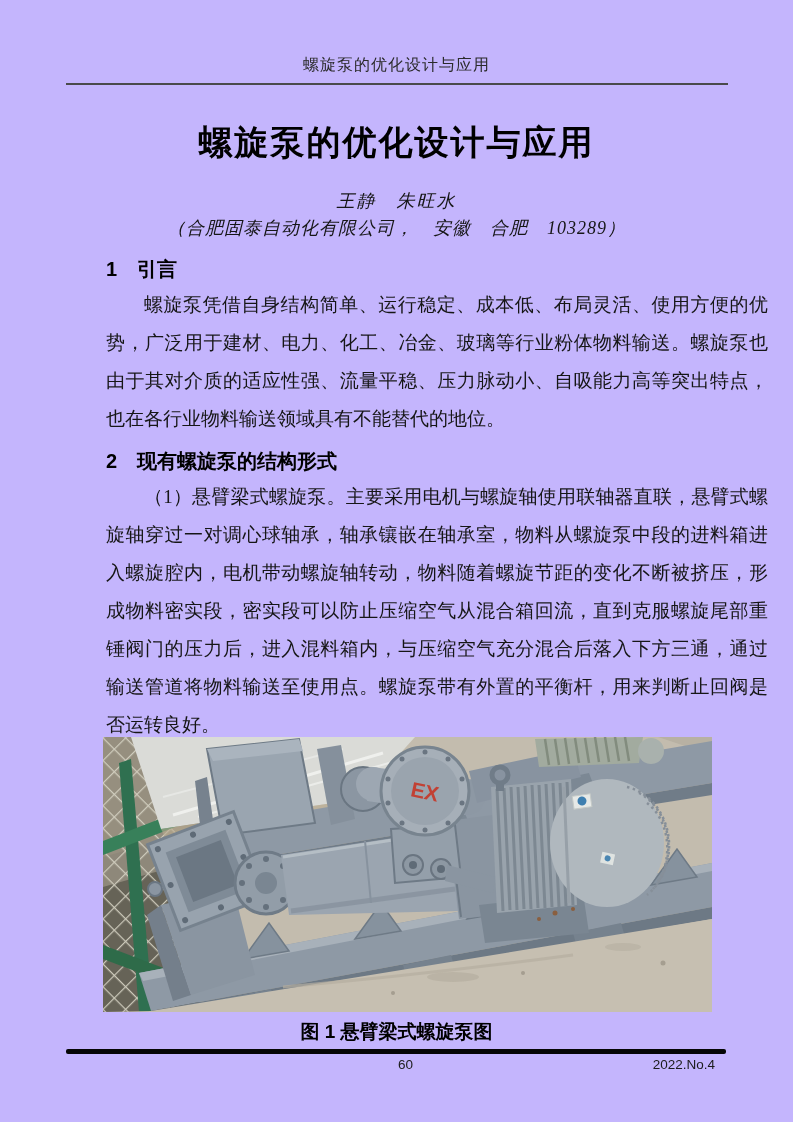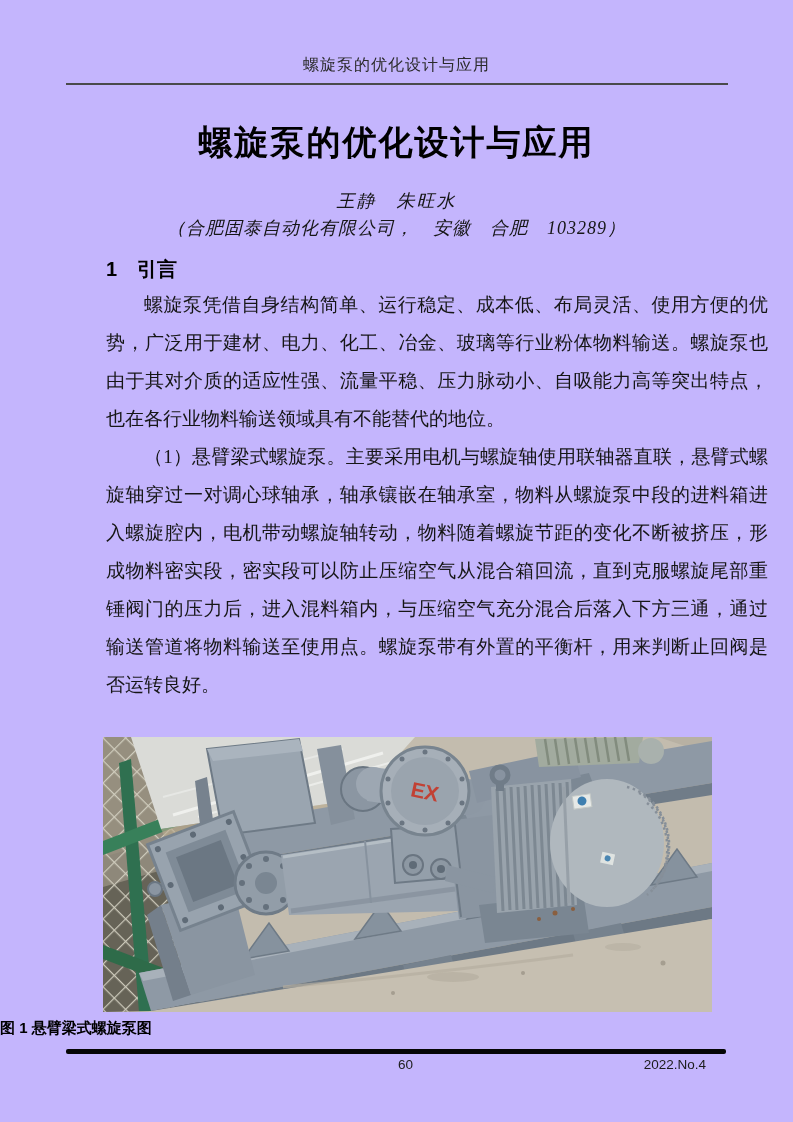--- a/index.html
+++ b/index.html
@@ -43,50 +43,51 @@
   }
   .content h2.sec2{margin-top:6px;}
   .content p{margin:0;text-indent:2em;}
   .figure{
     position:absolute;top:737px;left:103px;width:609px;height:275px;
     overflow:hidden;background:#c3bcae;
   }
   .figure svg{display:block;}
   .fig-caption{
     position:absolute;top:1019px;left:0;width:100%;
-    text-align:left;font-size:15px;font-weight:bold;
+    text-align:center;font-size:19px;font-weight:bold;
     font-family:"Liberation Sans","DejaVu Sans",sans-serif;color:#000;
   }
   .foot-rule{
     position:absolute;top:1049px;left:66px;width:660px;height:5px;
     background:#050505;border-radius:2px;
   }
   .foot-row{
     position:absolute;top:1057px;left:0;width:100%;height:20px;
     font-family:"Liberation Sans","DejaVu Sans",sans-serif;
     font-size:13.5px;color:#1c1c1c;padding-left:18px;
   }
   .page-num{position:absolute;left:0;width:100%;text-align:center;}
-  .issue{position:absolute;right:105px;top:0;text-align:center;}
+  .issue{position:absolute;right:96px;top:0;text-align:center;}
 </style>
 </head>
 <body>
 
 <div class="page">
 
   <div class="running-head">螺旋泵的优化设计与应用</div>
   <div class="head-rule"></div>
 
   <div class="doc-title">螺旋泵的优化设计与应用</div>
   <div class="authors">王静　朱旺水</div>
   <div class="affiliation">（合肥固泰自动化有限公司，　安徽　合肥　103289）</div>
 
   <div class="content">
     <h2>1　引言</h2>
     <p>螺旋泵凭借自身结构简单、运行稳定、成本低、布局灵活、使用方便的优势，广泛用于建材、电力、化工、冶金、玻璃等行业粉体物料输送。螺旋泵也由于其对介质的适应性强、流量平稳、压力脉动小、自吸能力高等突出特点，也在各行业物料输送领域具有不能替代的地位。</p>
+    <h2 class="sec2">2　现有螺旋泵的结构形式</h2>
     <p>（1）悬臂梁式螺旋泵。主要采用电机与螺旋轴使用联轴器直联，悬臂式螺旋轴穿过一对调心球轴承，轴承镶嵌在轴承室，物料从螺旋泵中段的进料箱进入螺旋腔内，电机带动螺旋轴转动，物料随着螺旋节距的变化不断被挤压，形成物料密实段，密实段可以防止压缩空气从混合箱回流，直到克服螺旋尾部重锤阀门的压力后，进入混料箱内，与压缩空气充分混合后落入下方三通，通过输送管道将物料输送至使用点。螺旋泵带有外置的平衡杆，用来判断止回阀是否运转良好。</p>
   </div>
 
   <div class="figure">
     <svg viewBox="0 0 609 275" width="609" height="275">
       <defs>
         <pattern id="mesh" width="16" height="16" patternUnits="userSpaceOnUse" patternTransform="rotate(45)">
           <path d="M0 0 H16 M0 0 V16" stroke="#d6d3c4" stroke-width="2.4" fill="none"></path>
         </pattern>
       </defs>

